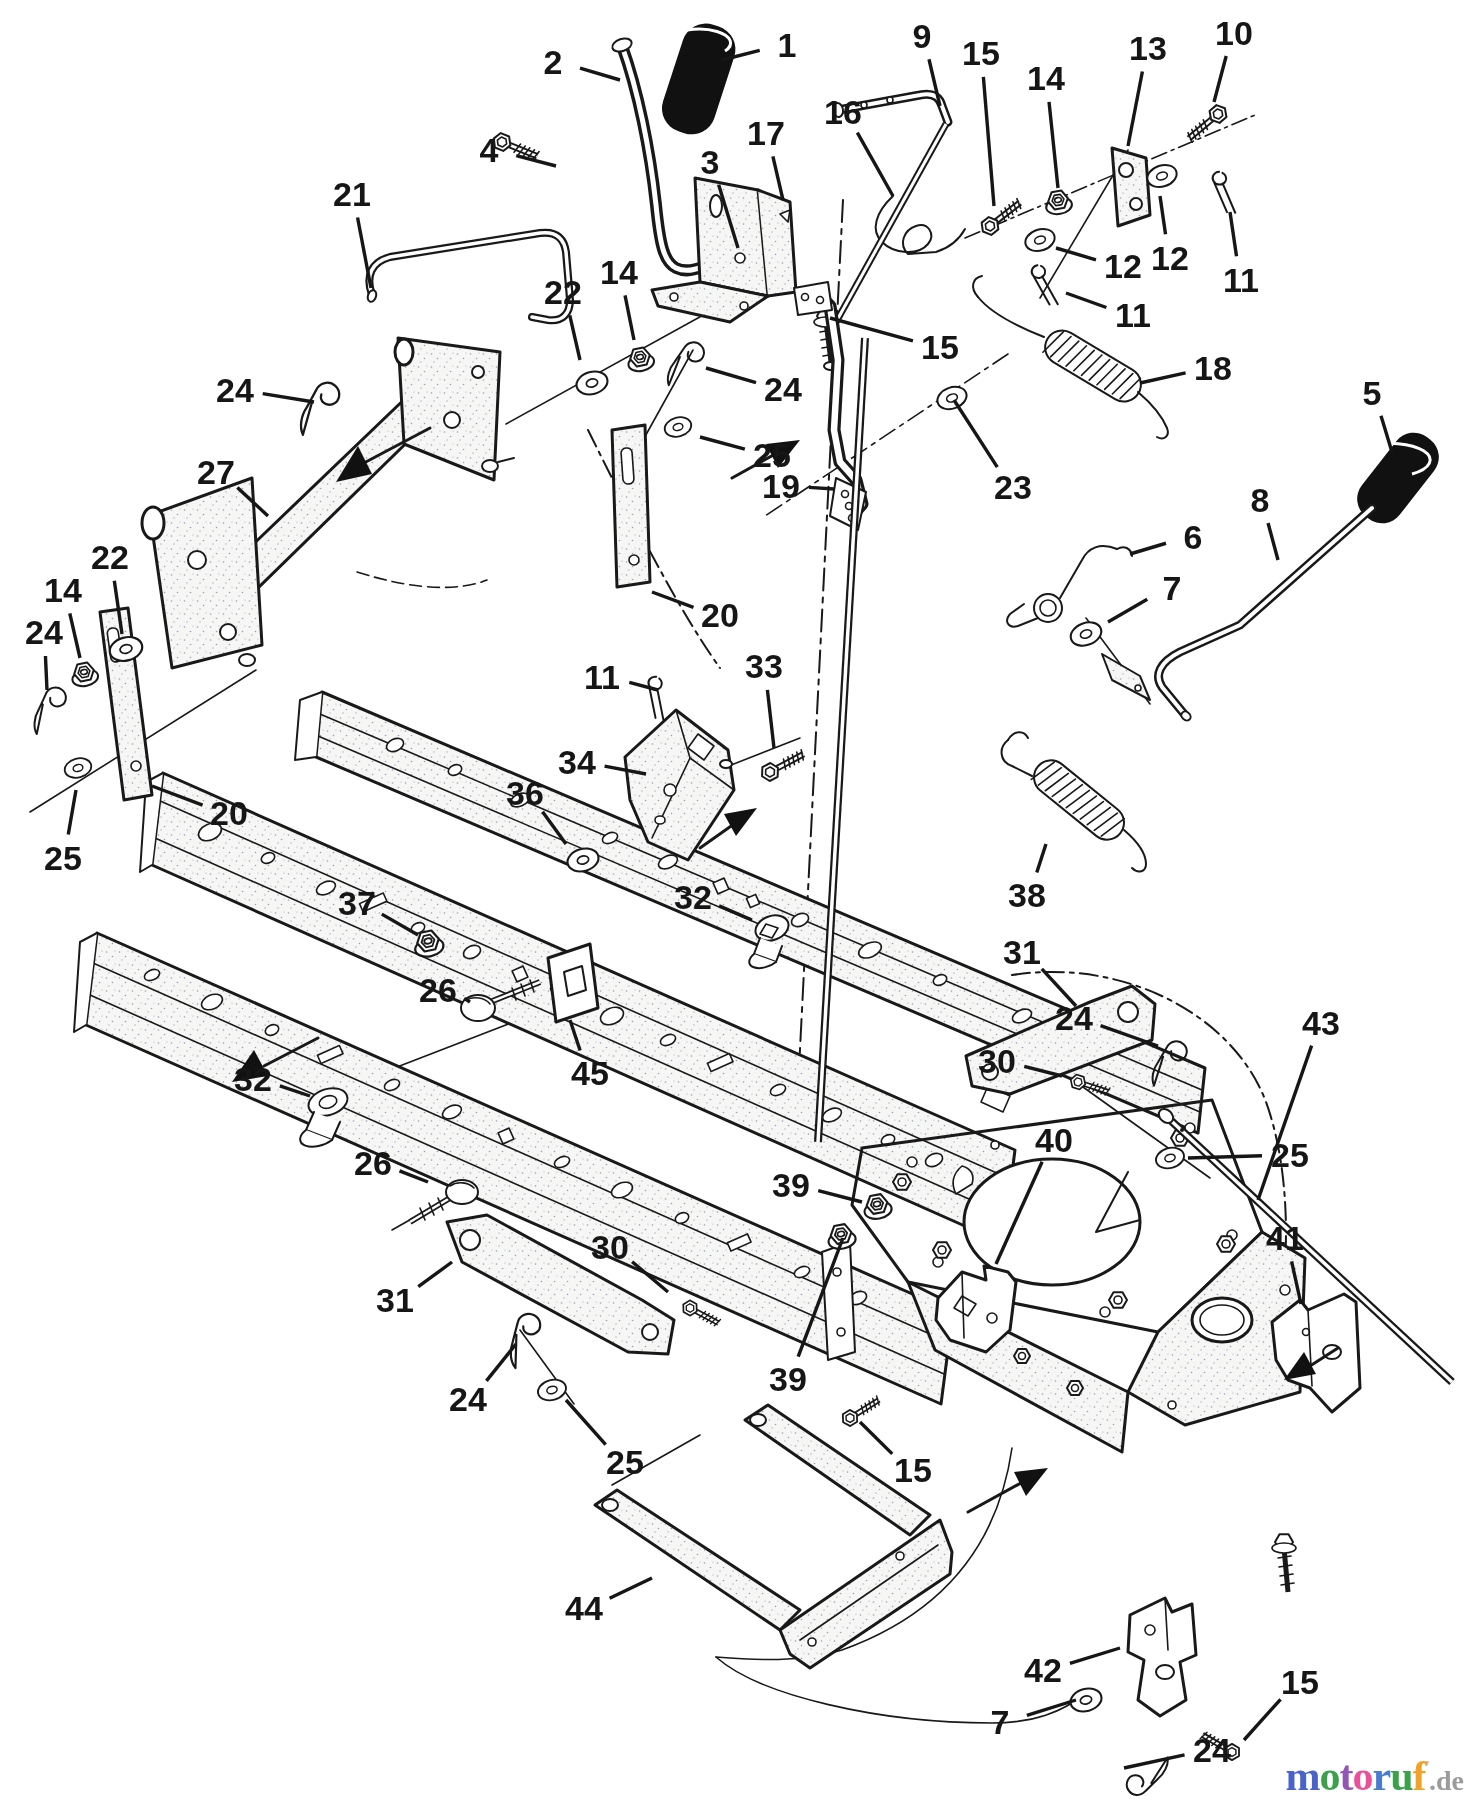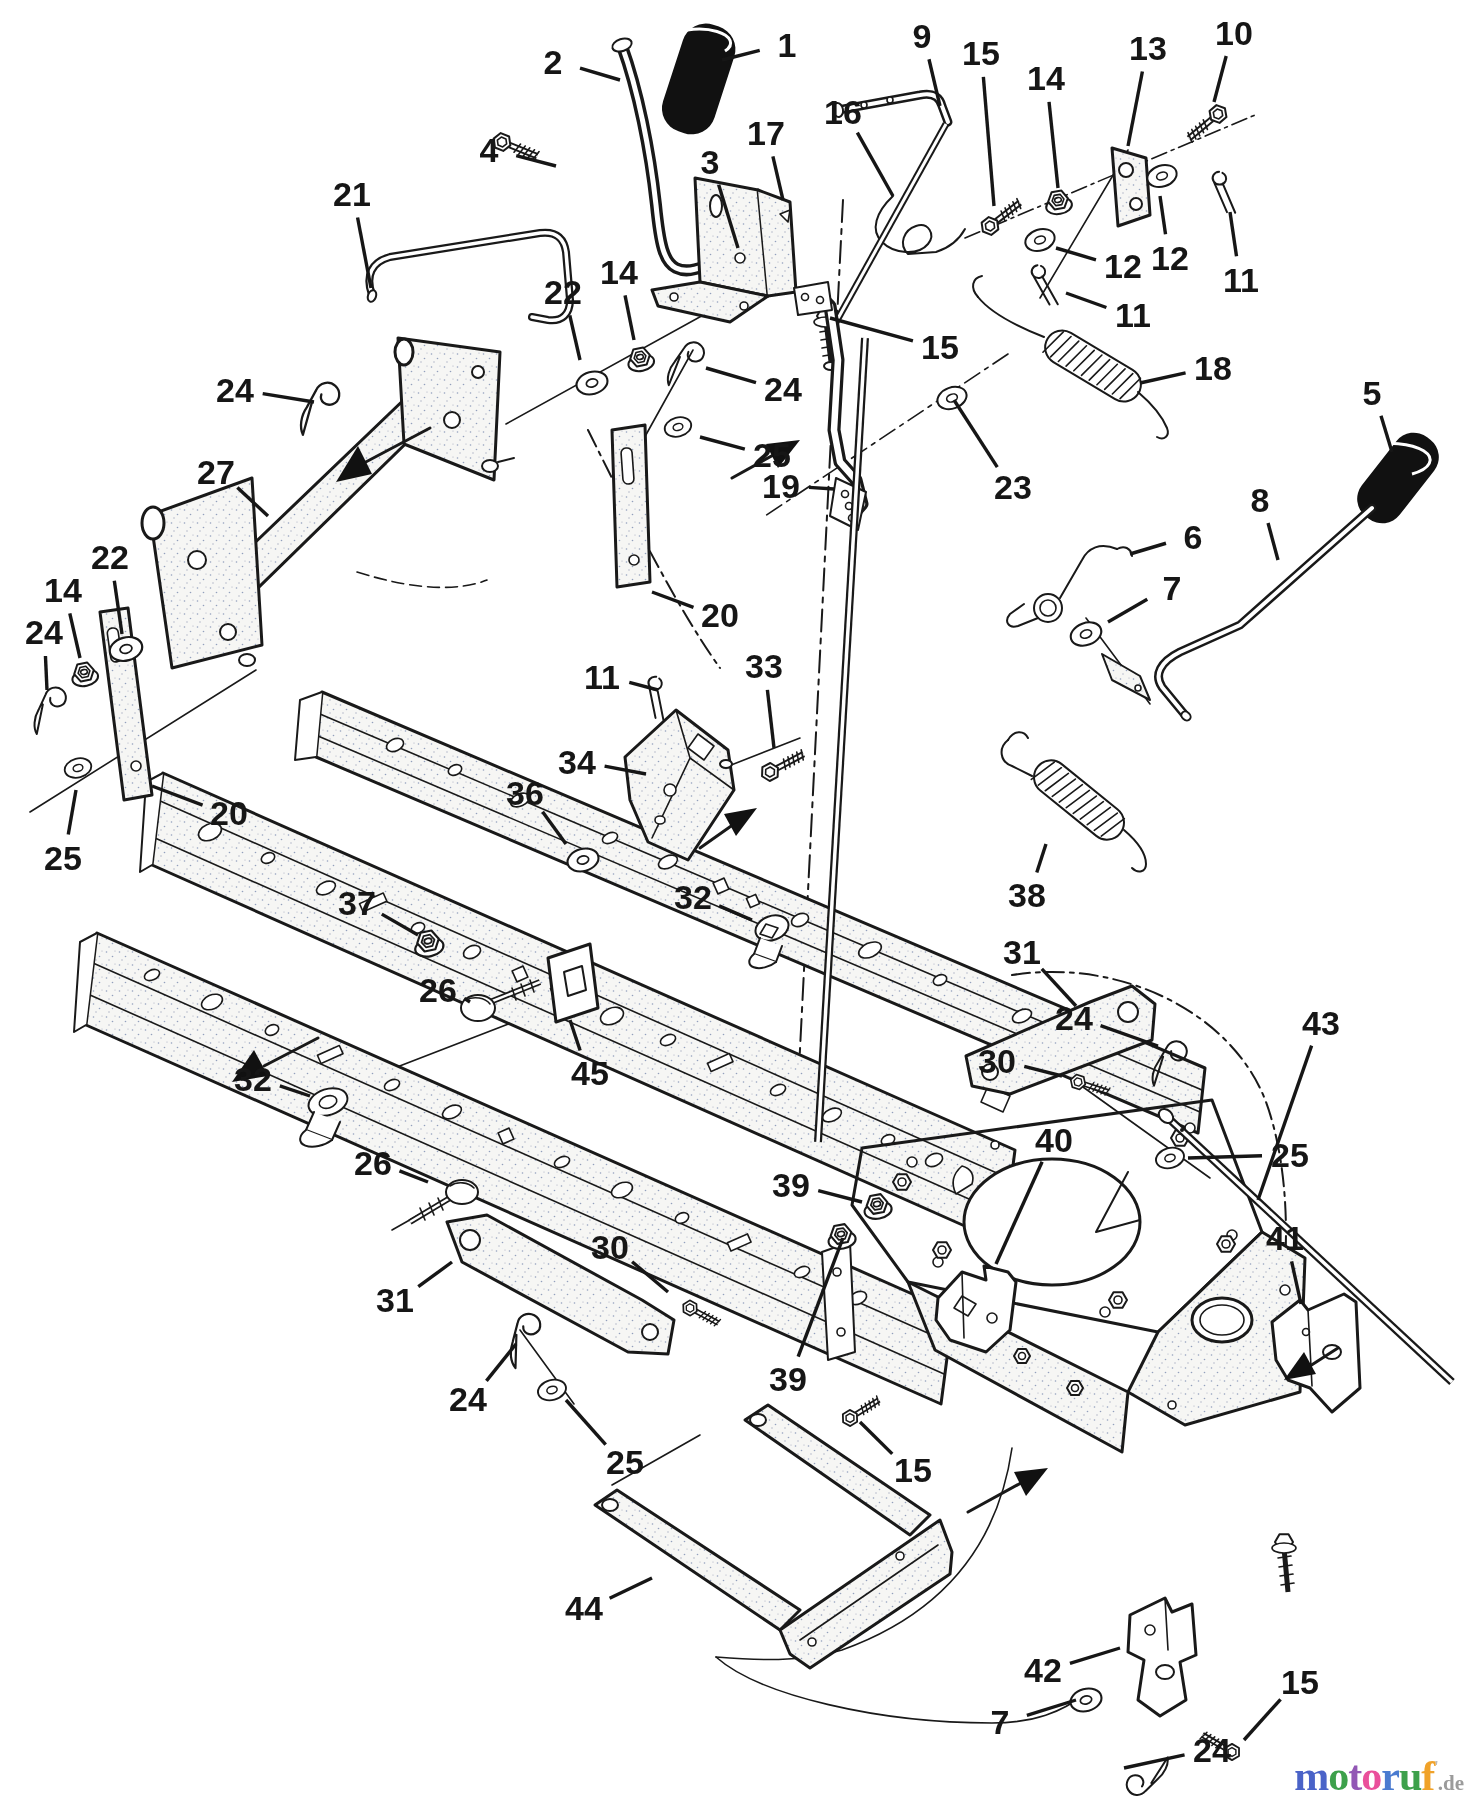--- a/index.html
+++ b/index.html
@@ -9,21 +9,21 @@
   .p{stroke:#191919;stroke-width:3;fill:none;stroke-linecap:round;stroke-linejoin:round}
   .t2{stroke-width:2}
   .t16{stroke-width:1.6}
   .fw{fill:#ffffff}
   .fs{fill:url(#stip)}
   .fb{fill:#111111}
   .callout-num{font-family:"Liberation Sans",sans-serif;font-weight:bold;font-size:34px;fill:#161616}
   #watermark{position:absolute;right:10px;bottom:0px;
      font-family:"Liberation Serif", serif;font-weight:bold;font-size:42px;letter-spacing:-1px;
      user-select:none;white-space:nowrap;}
-  #watermark .suffix{font-size:21px;font-weight:bold;letter-spacing:0;}
+  #watermark .suffix{font-size:28px;font-weight:bold;letter-spacing:0;}
   #watermark .mark{font-size:16px;vertical-align:18px;}
 </style>
 </head>
 <body>
 
 <div id="stage">
 <svg id="art" viewBox="0 0 1474 1800" width="1474" height="1800">
   <defs>
     <pattern id="stip" width="13" height="13" patternUnits="userSpaceOnUse">
       <rect width="13" height="13" fill="#f6f6f4"></rect>

